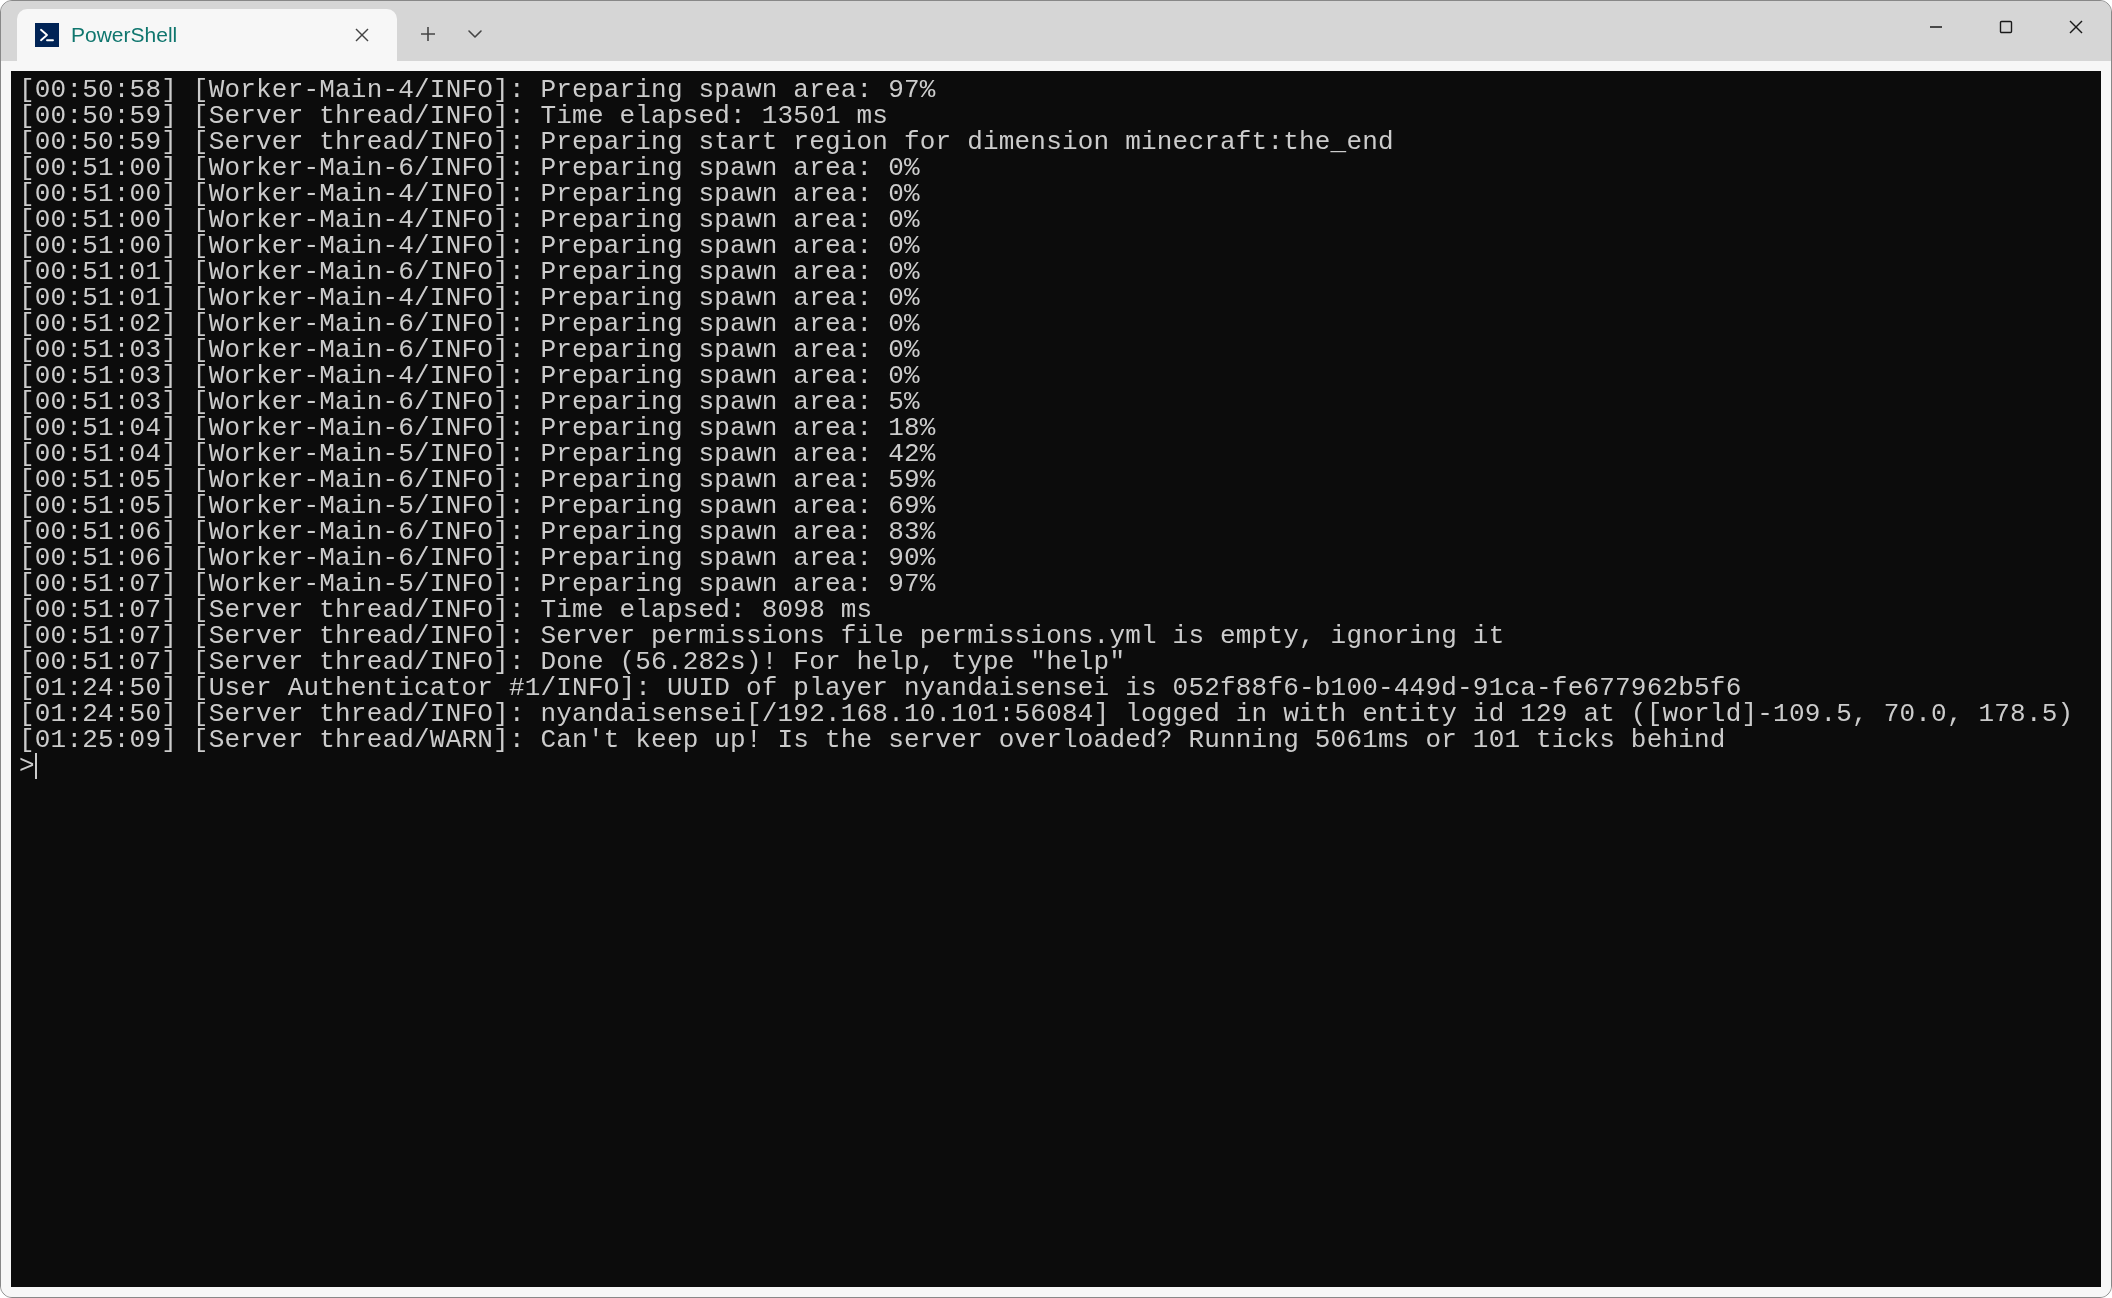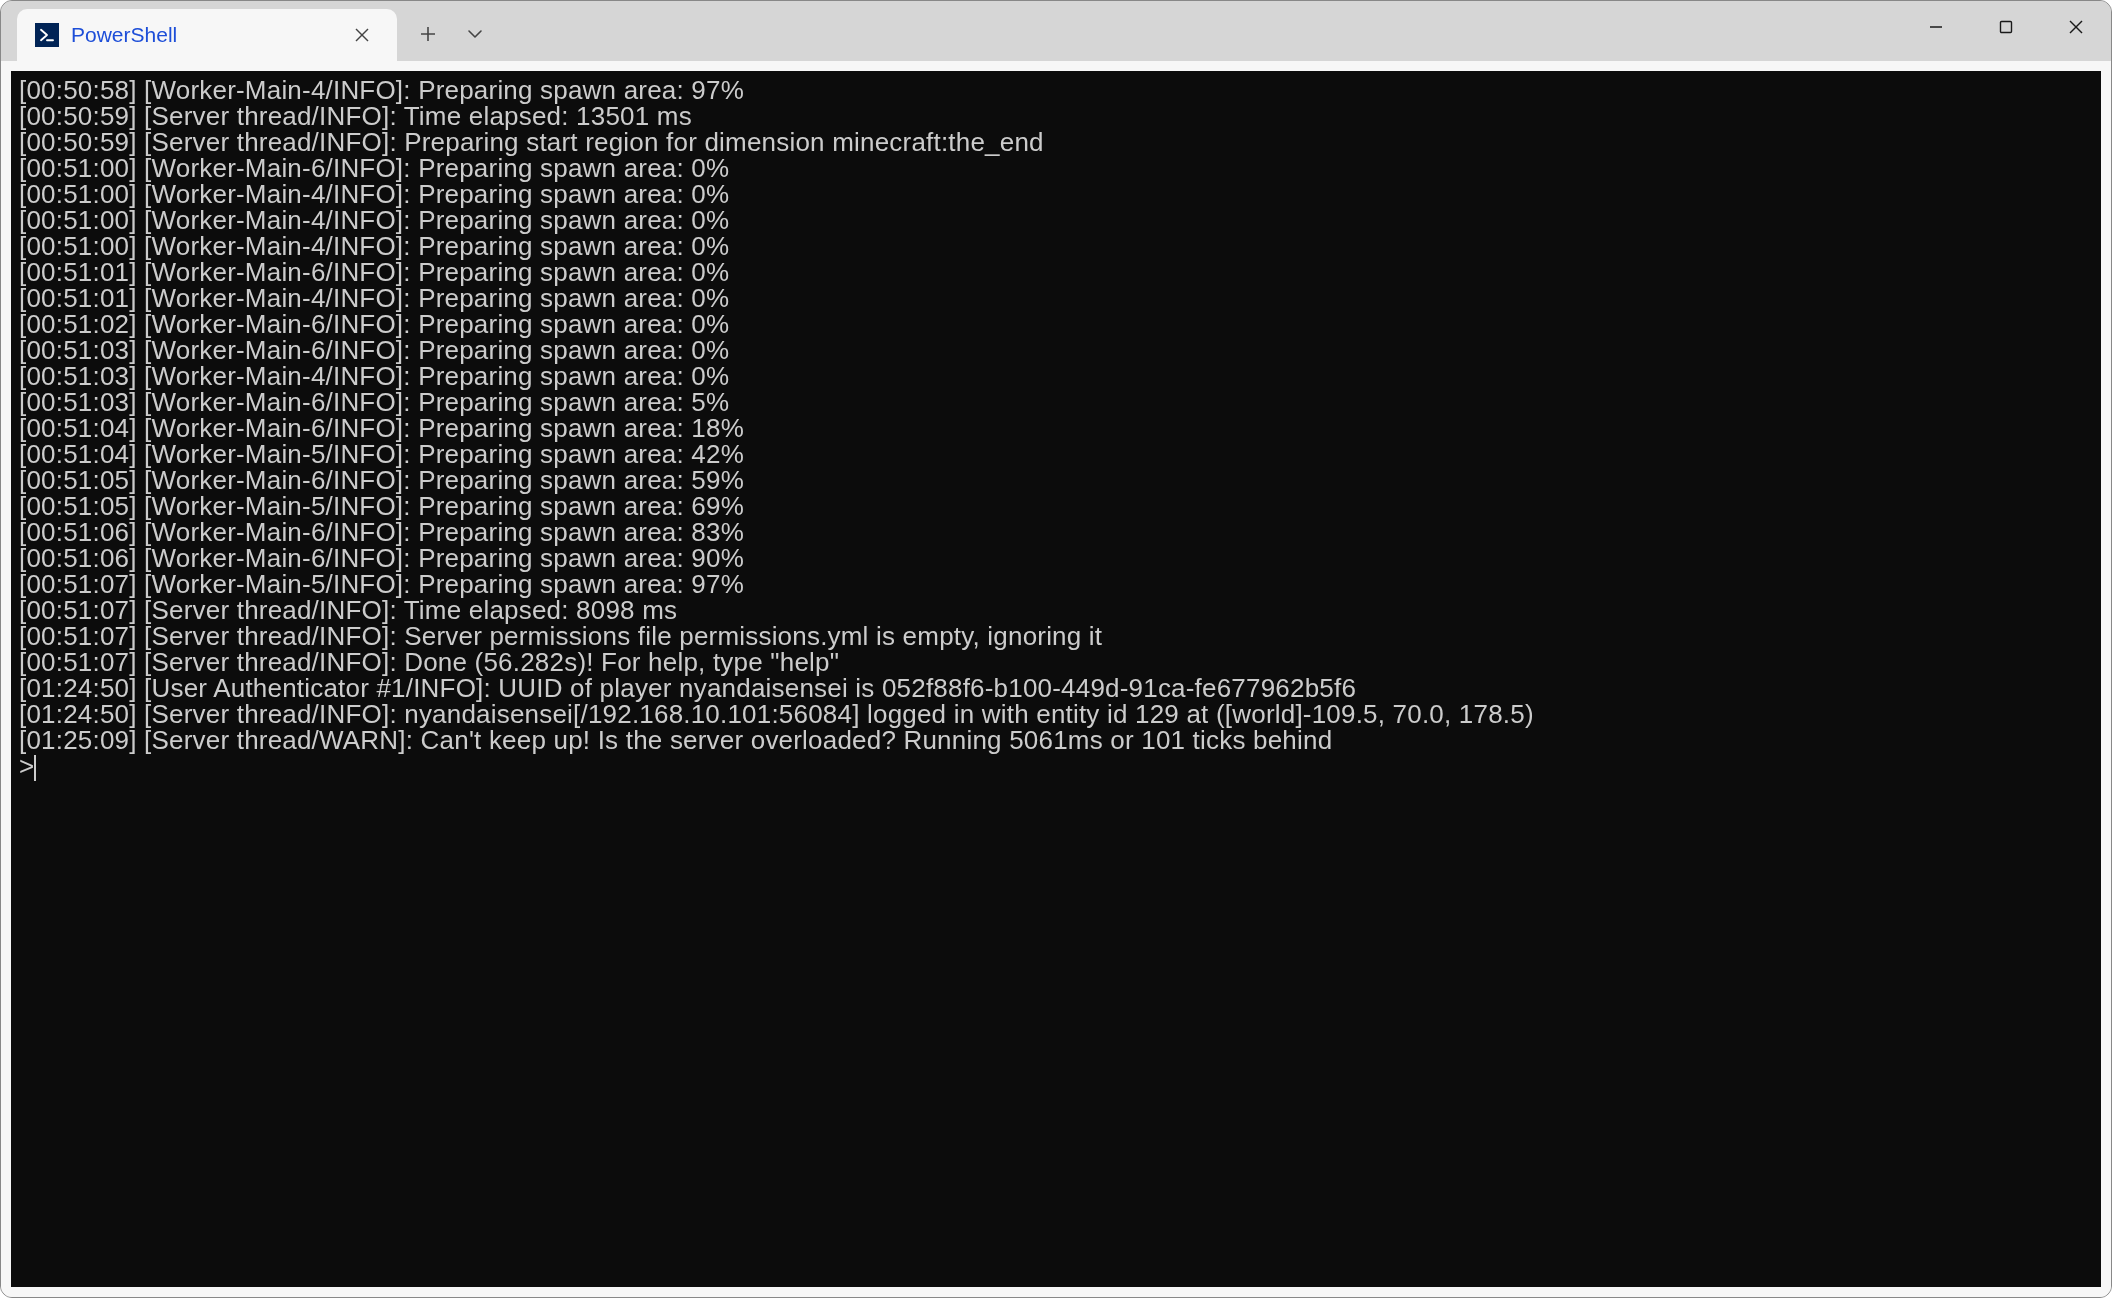--- a/index.html
+++ b/index.html
@@ -59,21 +59,21 @@
       color: #ffffff;
       font-size: 13px;
       font-weight: bold;
     }
     .tab-icon svg {
       width: 18px;
       height: 18px;
     }
     .tab-title {
       font-size: 21px;
-      color: #1d4ed8;
+      color: #0f766e;
       flex: 1;
     }
     .tab-close {
       width: 30px;
       height: 30px;
       display: flex;
       align-items: center;
       justify-content: center;
       font-size: 18px;
       color: #444;
@@ -118,21 +118,21 @@
     .bezel {
       flex: 1;
       background: #f7f7f7;
       padding: 10px 10px 10px 10px;
     }
     .terminal {
       width: 100%;
       height: 100%;
       background: #0c0c0c;
       color: #cccccc;
-      font-family: Liberation Sans, sans-serif;
+      font-family: Liberation Mono, monospace;
       font-size: 26px;
       line-height: 1.0;
       padding: 6px 8px 8px 8px;
       white-space: pre-wrap;
       word-break: break-all;
       overflow: hidden;
       letter-spacing: 0.2px;
     }
     .terminal .line {
       display: block;

